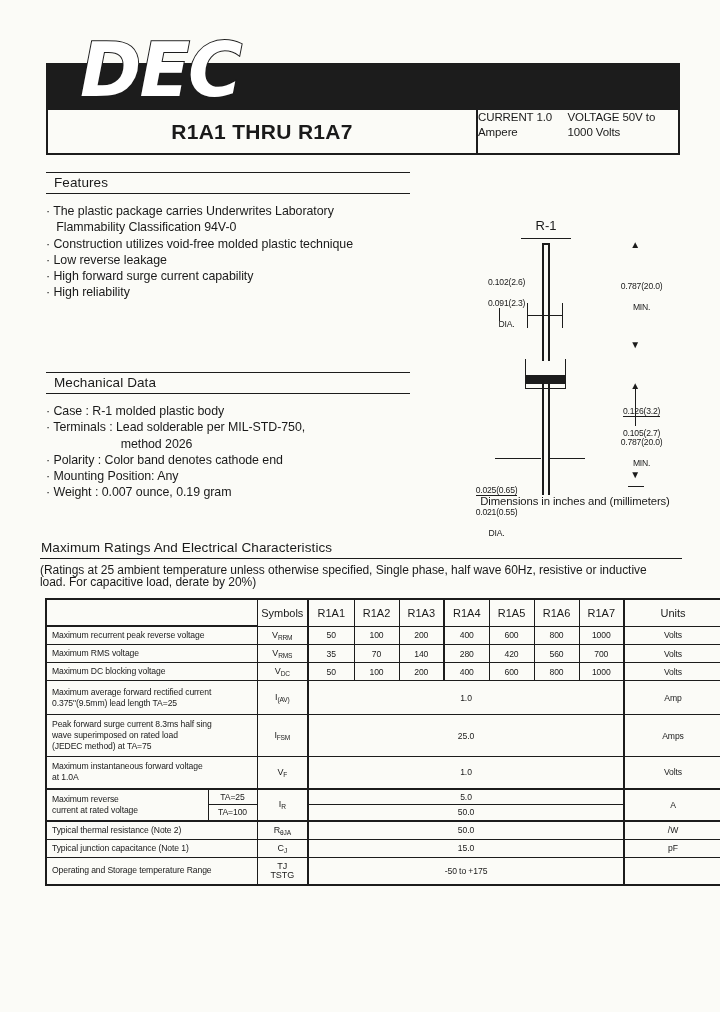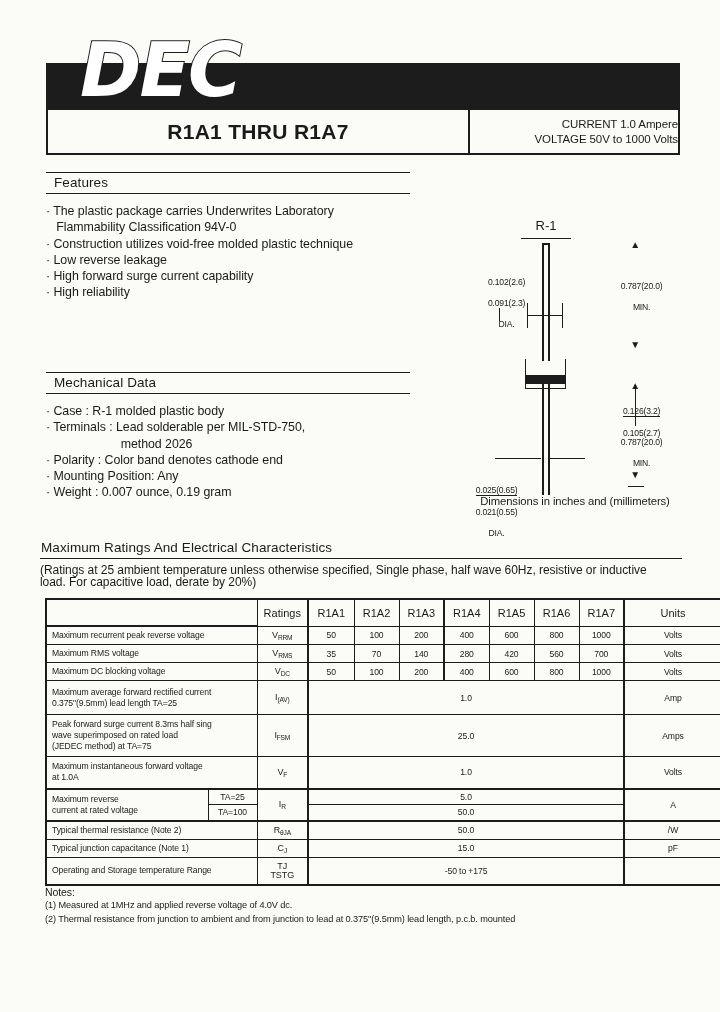--- a/index.html
+++ b/index.html
@@ -60,25 +60,24 @@
     justify-content: center;
     border-right: 2px solid #1c1c1c;
   }
   .hdr-left span {
     font-size: 21px;
     font-weight: bold;
     letter-spacing: 0.3px;
   }
   .hdr-right {
     width: 200px;
-    padding-left: 8px;
+    padding-left: 0;
     display: flex;
-    flex-direction: column;
+    flex-direction: row;
     justify-content: center;
-    align-items: flex-end;
   }
   .hdr-right div {
     font-size: 11.5px;
     line-height: 15px;
     letter-spacing: -0.1px;
   }
 
   
   .sec {
     position: absolute;
@@ -326,21 +325,21 @@
       <col style="width:45px">
       <col style="width:45px">
       <col style="width:45px">
       <col style="width:45px">
       <col style="width:98px">
     </colgroup>
 
     <tbody>
         <tr>
       <td colspan="2" class="hd thick-l thick-t"></td>
-      <td class="hd thick-t">Ratings</td>
+      <td class="hd thick-t">Symbols</td>
       <td class="hd thick-t thick-l">R1A1</td>
       <td class="hd thick-t">R1A2</td>
       <td class="hd thick-t">R1A3</td>
       <td class="hd thick-t thick-l">R1A4</td>
       <td class="hd thick-t">R1A5</td>
       <td class="hd thick-t">R1A6</td>
       <td class="hd thick-t thick-r">R1A7</td>
       <td class="hd thick-t thick-r">Units</td>
     </tr>
 
@@ -437,19 +436,14 @@
 
     <tr style="height:28px;">
       <td colspan="2" class="desc thick-l thick-b">Operating and Storage temperature Range</td>
       <td class="symcell thick-b" style="line-height:9px;"><span>TJ</span><br><span>TSTG</span></td>
       <td colspan="7" class="thick-l thick-r thick-b">-50 to +175</td>
       <td class="thick-r thick-b"></td>
     </tr>
   </tbody>
     </table>
 
-  <div id="notes">
-    <div class="nt-title">Notes:</div>
-    <div>(1) Measured at 1MHz and applied reverse voltage of 4.0V dc.</div>
-    <div>(2) Thermal resistance from junction to ambient and from junction to lead at 0.375"(9.5mm) lead length, p.c.b. mounted</div>
-  </div>
 
 </div>
 
 </body></html>

